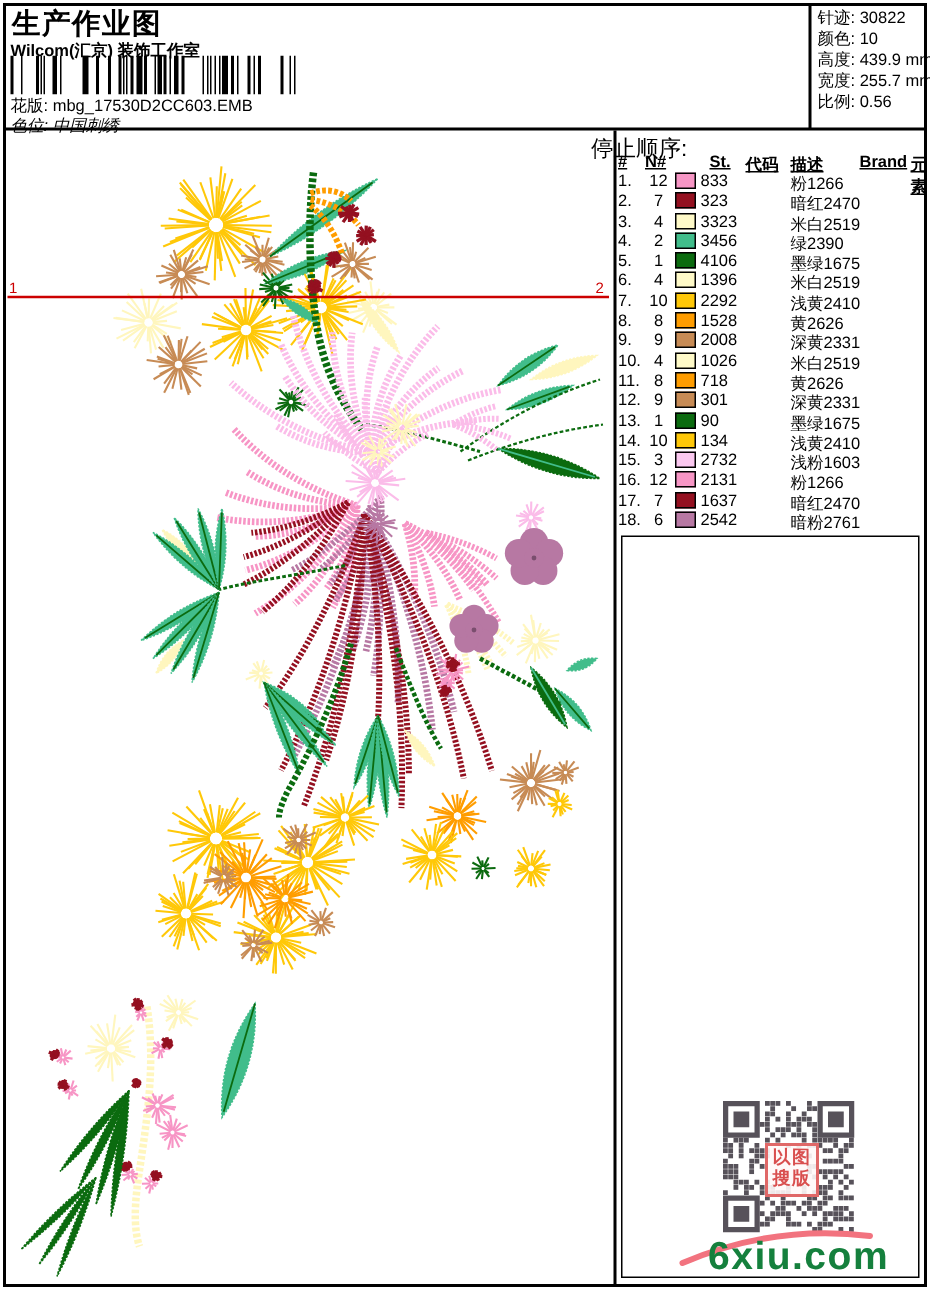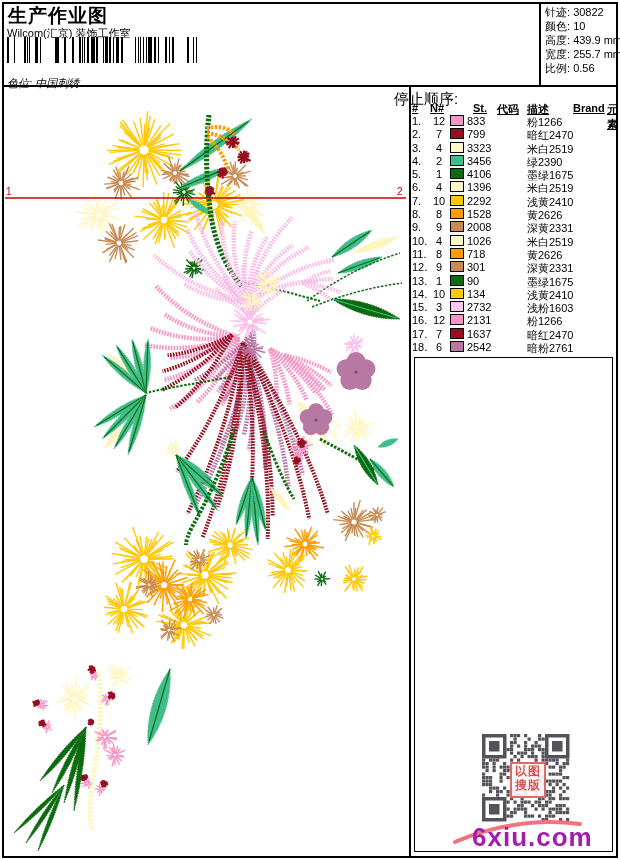--- a/index.html
+++ b/index.html
@@ -4,21 +4,21 @@
 <style>
   html,body{margin:0;padding:0;background:#888;}
   .page{position:relative;width:620px;height:860px;background:#fff;
         font-family:"Liberation Sans",sans-serif;color:#000;overflow:hidden;}
   .frame{position:absolute;left:2px;top:2px;width:612px;height:852px;border:2px solid #000;}
   .hline-header{position:absolute;left:2px;top:85px;width:616px;border-top:2px solid #000;}
   .vline-stats{position:absolute;left:539px;top:2px;height:84px;border-left:2px solid #000;}
   .vline-panel{position:absolute;left:409px;top:87px;height:769px;border-left:2px solid #000;}
   .notes-box{position:absolute;left:414px;top:357px;width:197px;height:493px;border:1px solid #000;}
   .title{position:absolute;left:8px;top:3px;font-size:19px;font-weight:bold;letter-spacing:1px;}
-  .studio{position:absolute;left:7px;top:26px;font-size:11px;}
+  .studio{position:absolute;left:7px;top:26px;font-size:11px;font-weight:bold;}
   .barcode{position:absolute;left:6px;top:37px;}
   .meta1{position:absolute;left:7px;top:63px;font-size:11px;}
   .meta2{position:absolute;left:7px;top:76px;font-size:11px;font-style:italic;}
   .stats{position:absolute;left:545px;top:5px;font-size:11px;line-height:14px;}
   .stats .row{white-space:nowrap;}
   .stop-title{position:absolute;left:394px;top:90px;font-size:15px;}
   .stop-head{position:absolute;left:411px;top:102px;width:206px;height:13px;font-size:11px;font-weight:bold;}
   .stop-head span{position:absolute;text-decoration:underline;}
   .h-idx{left:1px}.h-n{left:19px}.h-st{left:62px}.h-code{left:86px}
   .h-desc{left:116px}.h-brand{left:162px}.h-elem{left:196px}
@@ -75,20 +75,24 @@
       <rect x="142" y="0" width="4" height="26" fill="#000"></rect>
       <rect x="148" y="0" width="2" height="26" fill="#000"></rect>
       <rect x="152" y="0" width="1" height="26" fill="#000"></rect>
       <rect x="159" y="0" width="2" height="26" fill="#000"></rect>
       <rect x="163" y="0" width="1" height="26" fill="#000"></rect>
       <rect x="166" y="0" width="2" height="26" fill="#000"></rect>
       <rect x="181" y="0" width="2" height="26" fill="#000"></rect>
       <rect x="187" y="0" width="1" height="26" fill="#000"></rect>
       <rect x="190" y="0" width="1" height="26" fill="#000"></rect>
     </svg>
+  <div class="meta1">
+    <span>花版:</span>
+    <span>mbg_17530D2CC603.EMB</span>
+  </div>
   <div class="meta2">
     <span>色位:</span>
     <span>中国刺绣</span>
   </div>
   <div class="stats" id="stats">
       <div class="row"><span>针迹: </span><span>30822</span></div>
       <div class="row"><span>颜色: </span><span>10</span></div>
       <div class="row"><span>高度: </span><span>439.9 mm</span></div>
       <div class="row"><span>宽度: </span><span>255.7 mm</span></div>
       <div class="row"><span>比例: </span><span>0.56</span></div>
@@ -114,21 +118,21 @@
         <span class="c-idx">1.</span>
         <span class="c-n">12</span>
         <span class="c-sw" style="background: rgb(247, 149, 197);"></span>
         <span class="c-st">833</span>
         <span class="c-desc">粉1266</span>
       </div>
       <div class="srow">
         <span class="c-idx">2.</span>
         <span class="c-n">7</span>
         <span class="c-sw" style="background: rgb(148, 16, 32);"></span>
-        <span class="c-st">799</span>
+        <span class="c-st">323</span>
         <span class="c-desc">暗红2470</span>
       </div>
       <div class="srow">
         <span class="c-idx">3.</span>
         <span class="c-n">4</span>
         <span class="c-sw" style="background: rgb(255, 250, 200);"></span>
         <span class="c-st">3323</span>
         <span class="c-desc">米白2519</span>
       </div>
       <div class="srow">
@@ -2033,14 +2037,14 @@
       <rect x="3.5" y="66.5" width="17.5" height="17.5" fill="#fff"></rect>
       <rect x="7" y="70" width="10.5" height="10.5" fill="#57525A"></rect>
     </svg>
   <div class="stamp">
     <div>以图</div>
     <div>搜版</div>
   </div>
   <svg class="swoosh" width="136" height="40">
     <path id="swooshPath" d="M3,32 Q64,6 128,14" fill="none" stroke-width="4" stroke-linecap="round" stroke="#F2737F"></path>
   </svg>
-  <div class="site" id="siteText" style="color: #a21caf; text-align: center;">6xiu.com</div>
+  <div class="site" id="siteText" style="color: #15803d; text-align: center;">6xiu.com</div>
 </div>
 
 </body></html>

